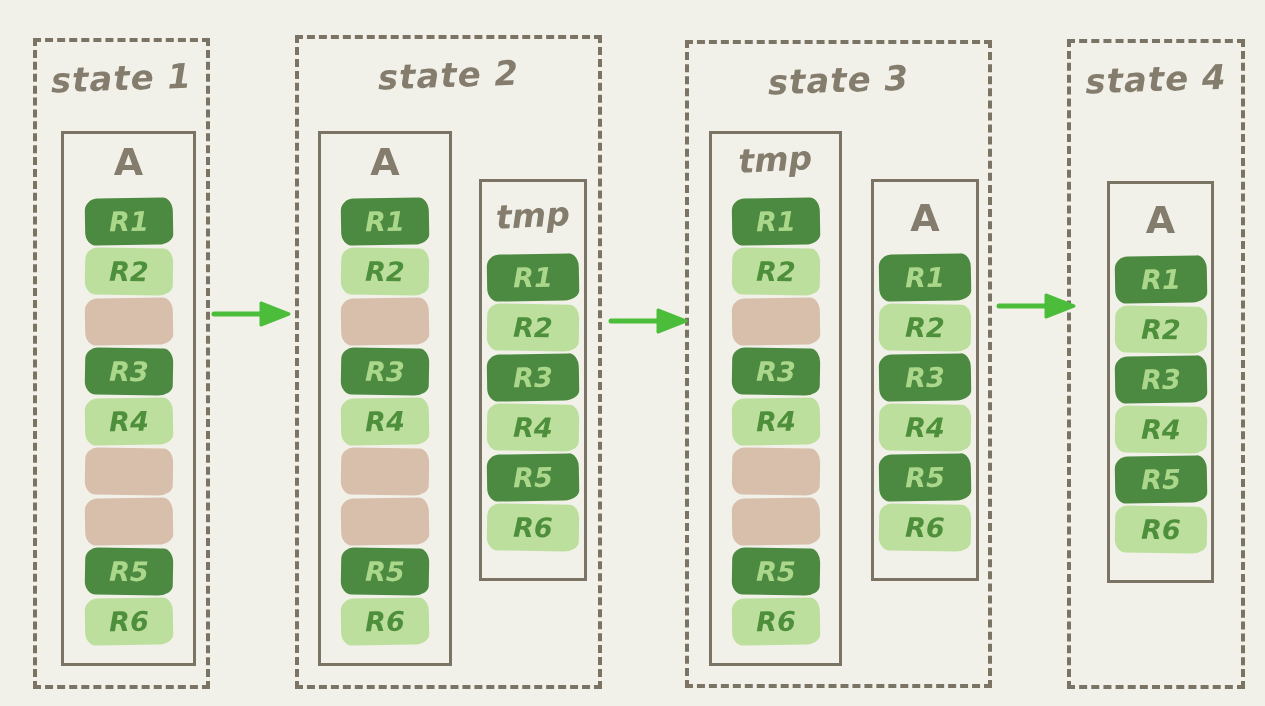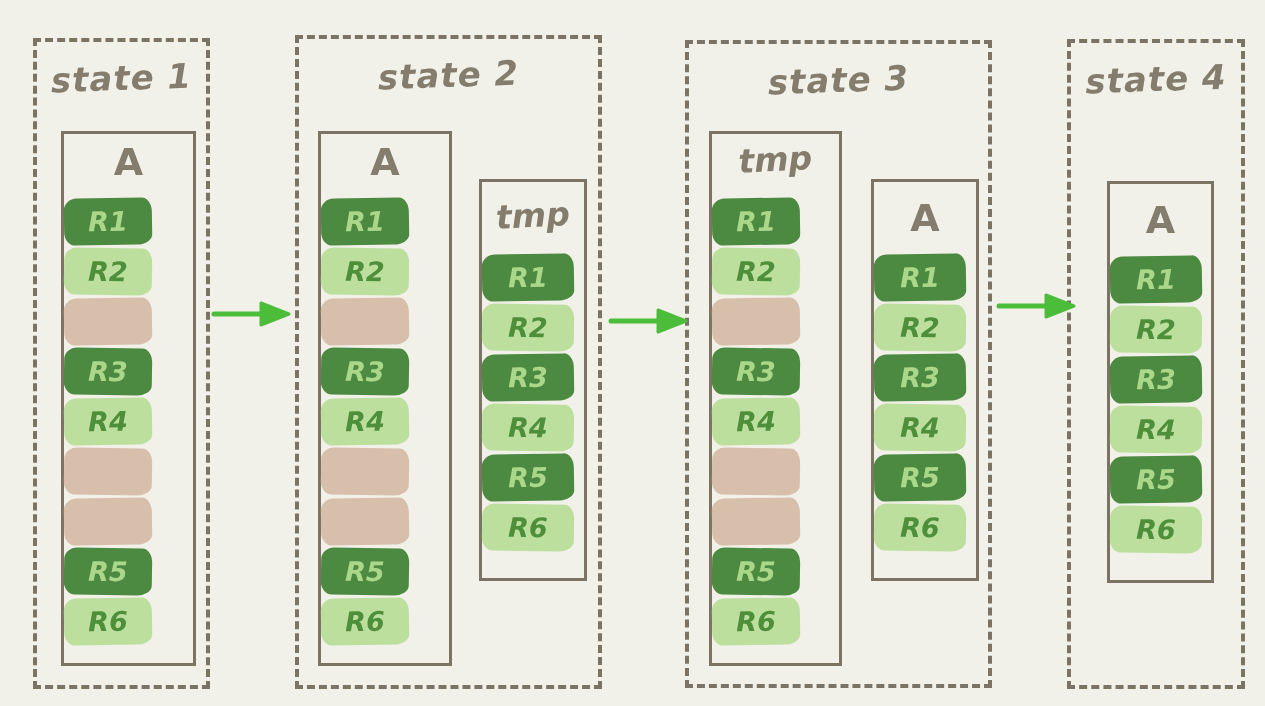--- a/index.html
+++ b/index.html
@@ -61,21 +61,21 @@
     color:var(--label-text);
   }
   .kind-fragmented .col-label{height:64px;padding-top:6px;}
   .kind-compact .col-label{height:72px;padding-top:14px;}
   .col-label.italic{font-style:italic;font-size:33px;transform:rotate(-3deg);}
 
   .stack{
     display:flex;
     flex-direction:column;
     gap:3px;
-    align-items:flex-start;
+    align-items:center;
   }
   .block{
     height:47px;
     flex:0 0 47px;
     display:flex;
     align-items:center;
     justify-content:center;
     font-weight:bold;
     font-size:27px;
     font-style:italic;

